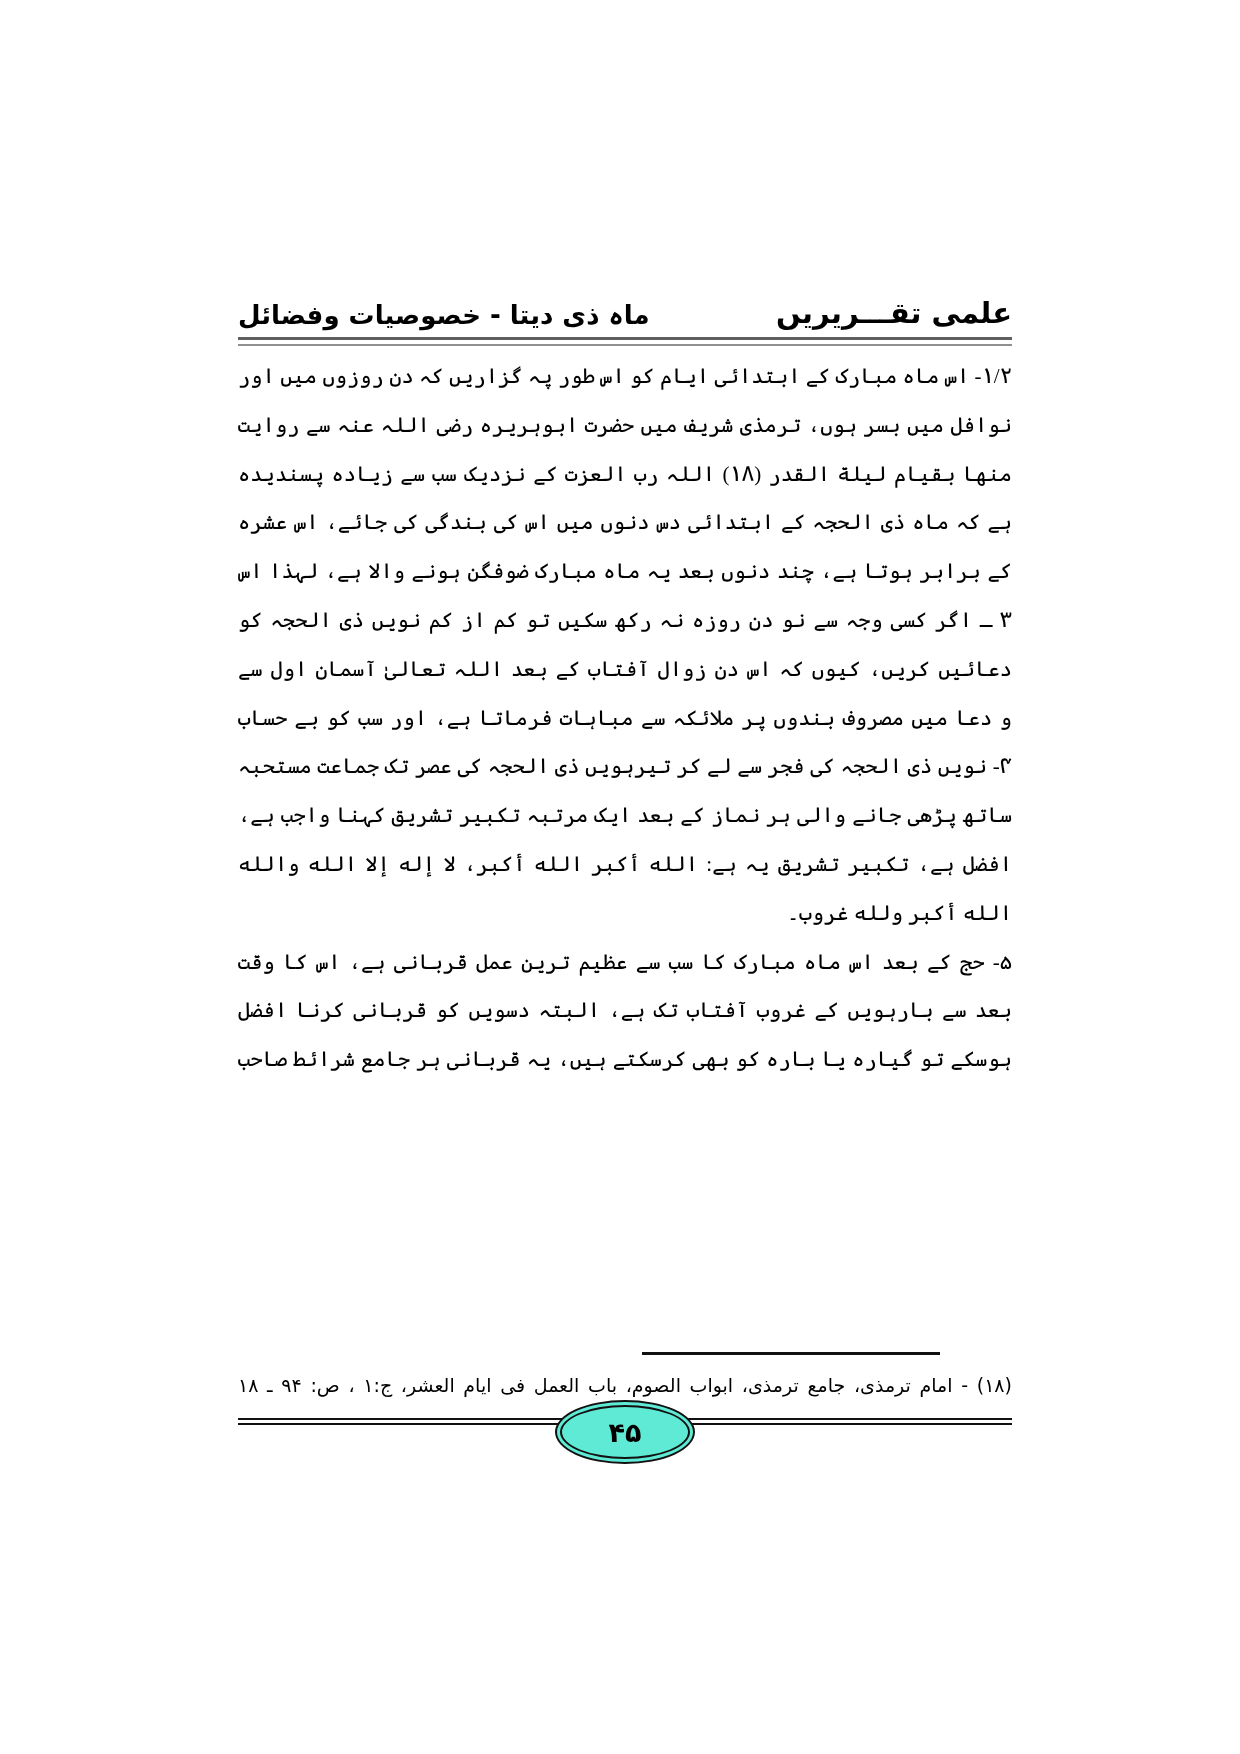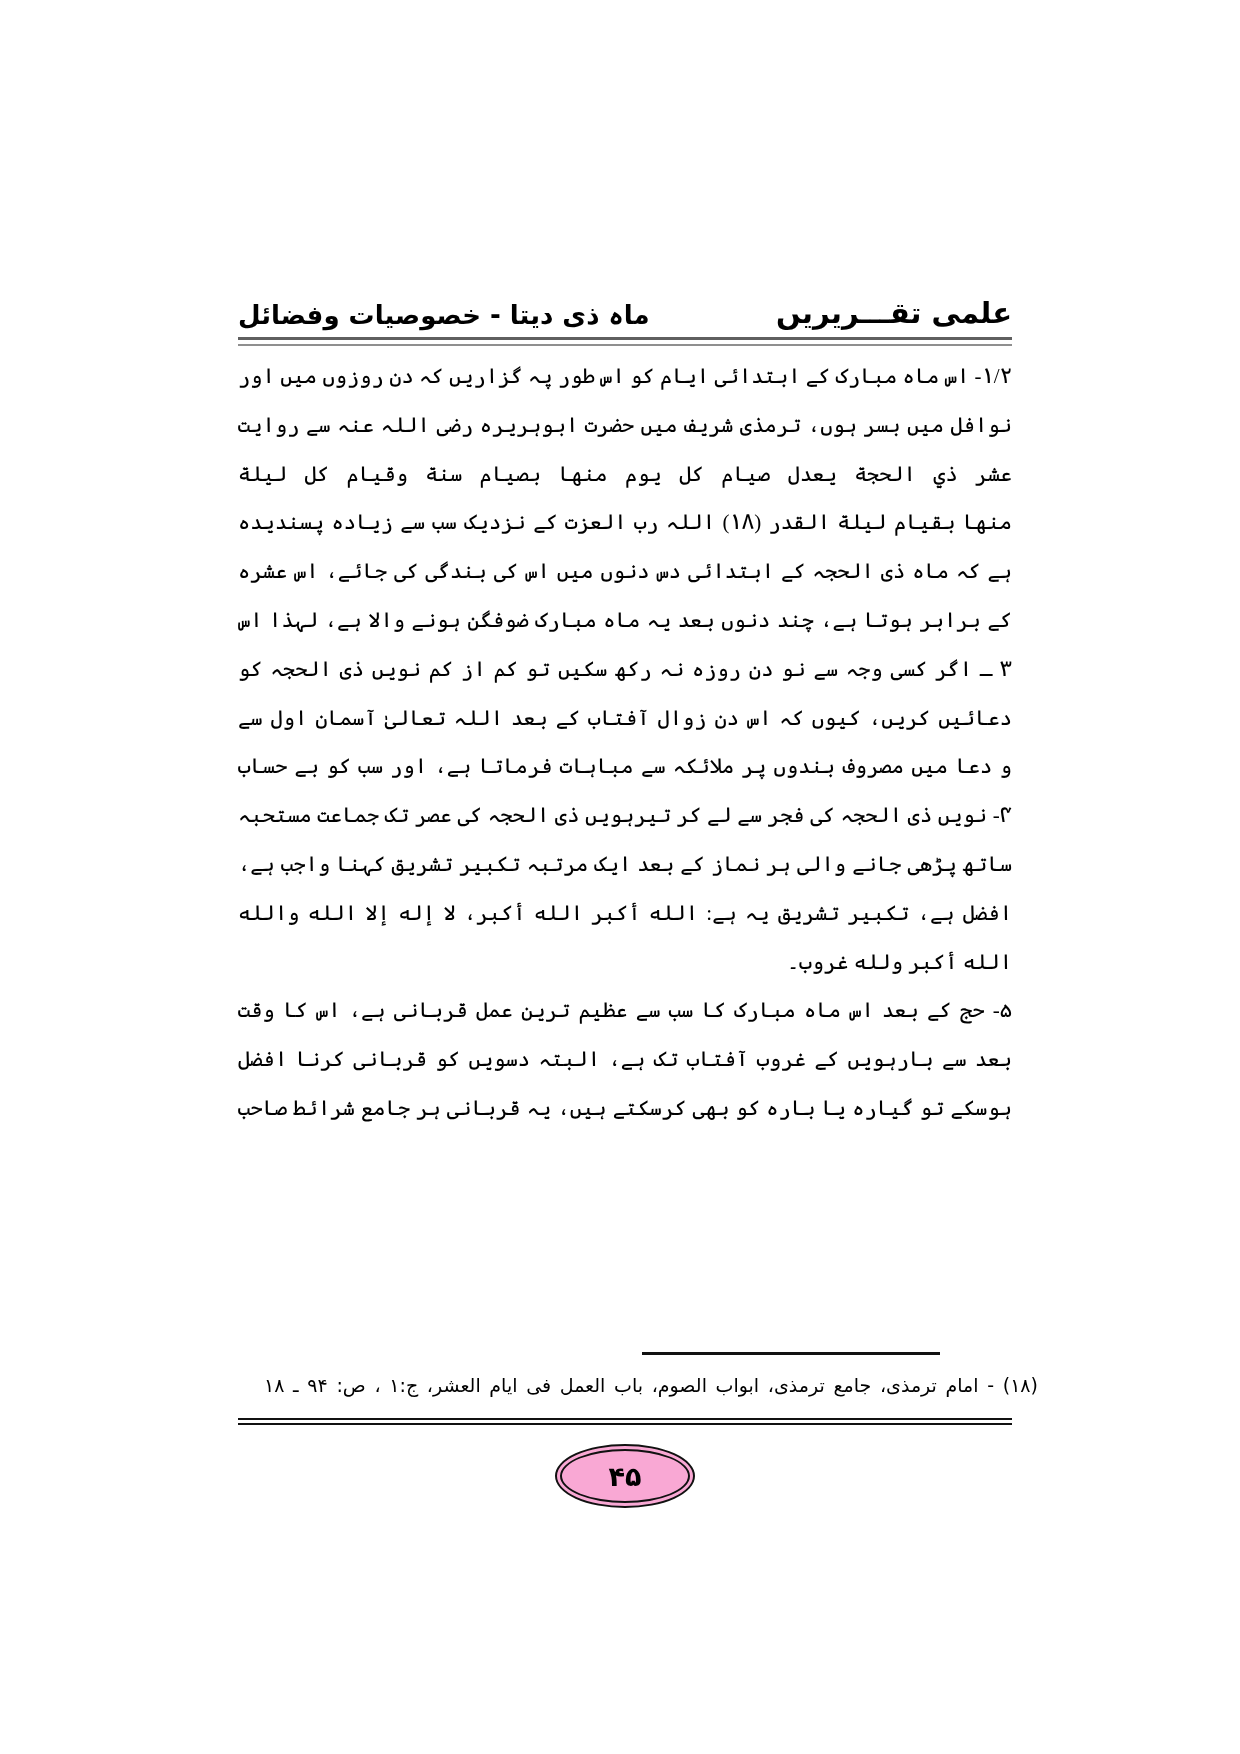--- a/index.html
+++ b/index.html
@@ -77,38 +77,37 @@
     position: absolute;
     top: 1360px;
     left: 238px;
     width: 774px;
     height: 50px;
     line-height: 50px;
     font-size: 19px;
     text-align: justify;
     text-align-last: justify;
     overflow: hidden;
-    margin-left: 26px;
   }
   .bottom-rule {
     position: absolute;
     top: 1418px;
     left: 238px;
     width: 774px;
     height: 3px;
     border-top: 2px solid #111111;
     border-bottom: 2px solid #111111;
   }
   .page-number-oval {
     position: absolute;
-    top: 1444px;
+    top: 1400px;
     left: 555px;
     width: 140px;
     height: 64px;
-    background: #f9a8d4;
+    background: #5eead4;
     border: 2px solid #111111;
     border-radius: 50%;
     z-index: 2;
     box-sizing: border-box;
   }
   .oval-inner {
     position: absolute;
     top: 3px; left: 3px; right: 3px; bottom: 3px;
     border: 2px solid #111111;
     border-radius: 50%;
@@ -129,21 +128,20 @@
   <div class="header">
     <div class="header-title-right">علمی تقـــریریں</div>
     <div class="header-title-left">ماہ ذی دیتا - خصوصیات وفضائل</div>
   </div>
 
   <div class="header-rule"></div>
 
   <div class="body-text">
     <div class="line">۱/۲- اس ماہ مبارک کے ابتدائی ایام کو اس طور پہ گزاریں کہ دن روزوں میں اور رات</div>
     <div class="line">نوافل میں بسر ہوں، ترمذی شریف میں حضرت ابوہریرہ رضی اللہ عنہ سے روایت ہے کہ رسول</div>
-    <div class="line">عشر ذي الحجة يعدل صيام كل يوم منها بصيام سنة وقيام كل ليلة</div>
     <div class="line">منها بقيام ليلة القدر (۱۸) اللہ رب العزت کے نزدیک سب سے زیادہ پسندیدہ عمل یہ</div>
     <div class="line">ہے کہ ماہ ذی الحجہ کے ابتدائی دس دنوں میں اس کی بندگی کی جائے، اس عشرہ میں ایک دن</div>
     <div class="line">کے برابر ہوتا ہے، چند دنوں بعد یہ ماہ مبارک ضوفگن ہونے والا ہے، لہذا اس خوب</div>
     <div class="line">۳ ـ اگر کسی وجہ سے نو دن روزہ نہ رکھ سکیں تو کم از کم نویں ذی الحجہ کو ضرور روزہ رکھیں، اور</div>
     <div class="line">دعائیں کریں، کیوں کہ اس دن زوال آفتاب کے بعد اللہ تعالیٰ آسمان اول سے تجلی فرماتا ہے، ذکر</div>
     <div class="line">و دعا میں مصروف بندوں پر ملائکہ سے مباہات فرماتا ہے، اور سب کو بے حساب بخش دیتا ہے۔</div>
     <div class="line">۴- نویں ذی الحجہ کی فجر سے لے کر تیرہویں ذی الحجہ کی عصر تک جماعت مستحبہ کے</div>
     <div class="line">ساتھ پڑھی جانے والی ہر نماز کے بعد ایک مرتبہ تکبیر تشریق کہنا واجب ہے، اور تین بار کہنا</div>
     <div class="line">افضل ہے، تکبیر تشریق یہ ہے: الله أكبر الله أكبر، لا إله إلا الله والله أكبر،</div>
     <div class="line end">الله أكبر ولله غروب۔</div>

